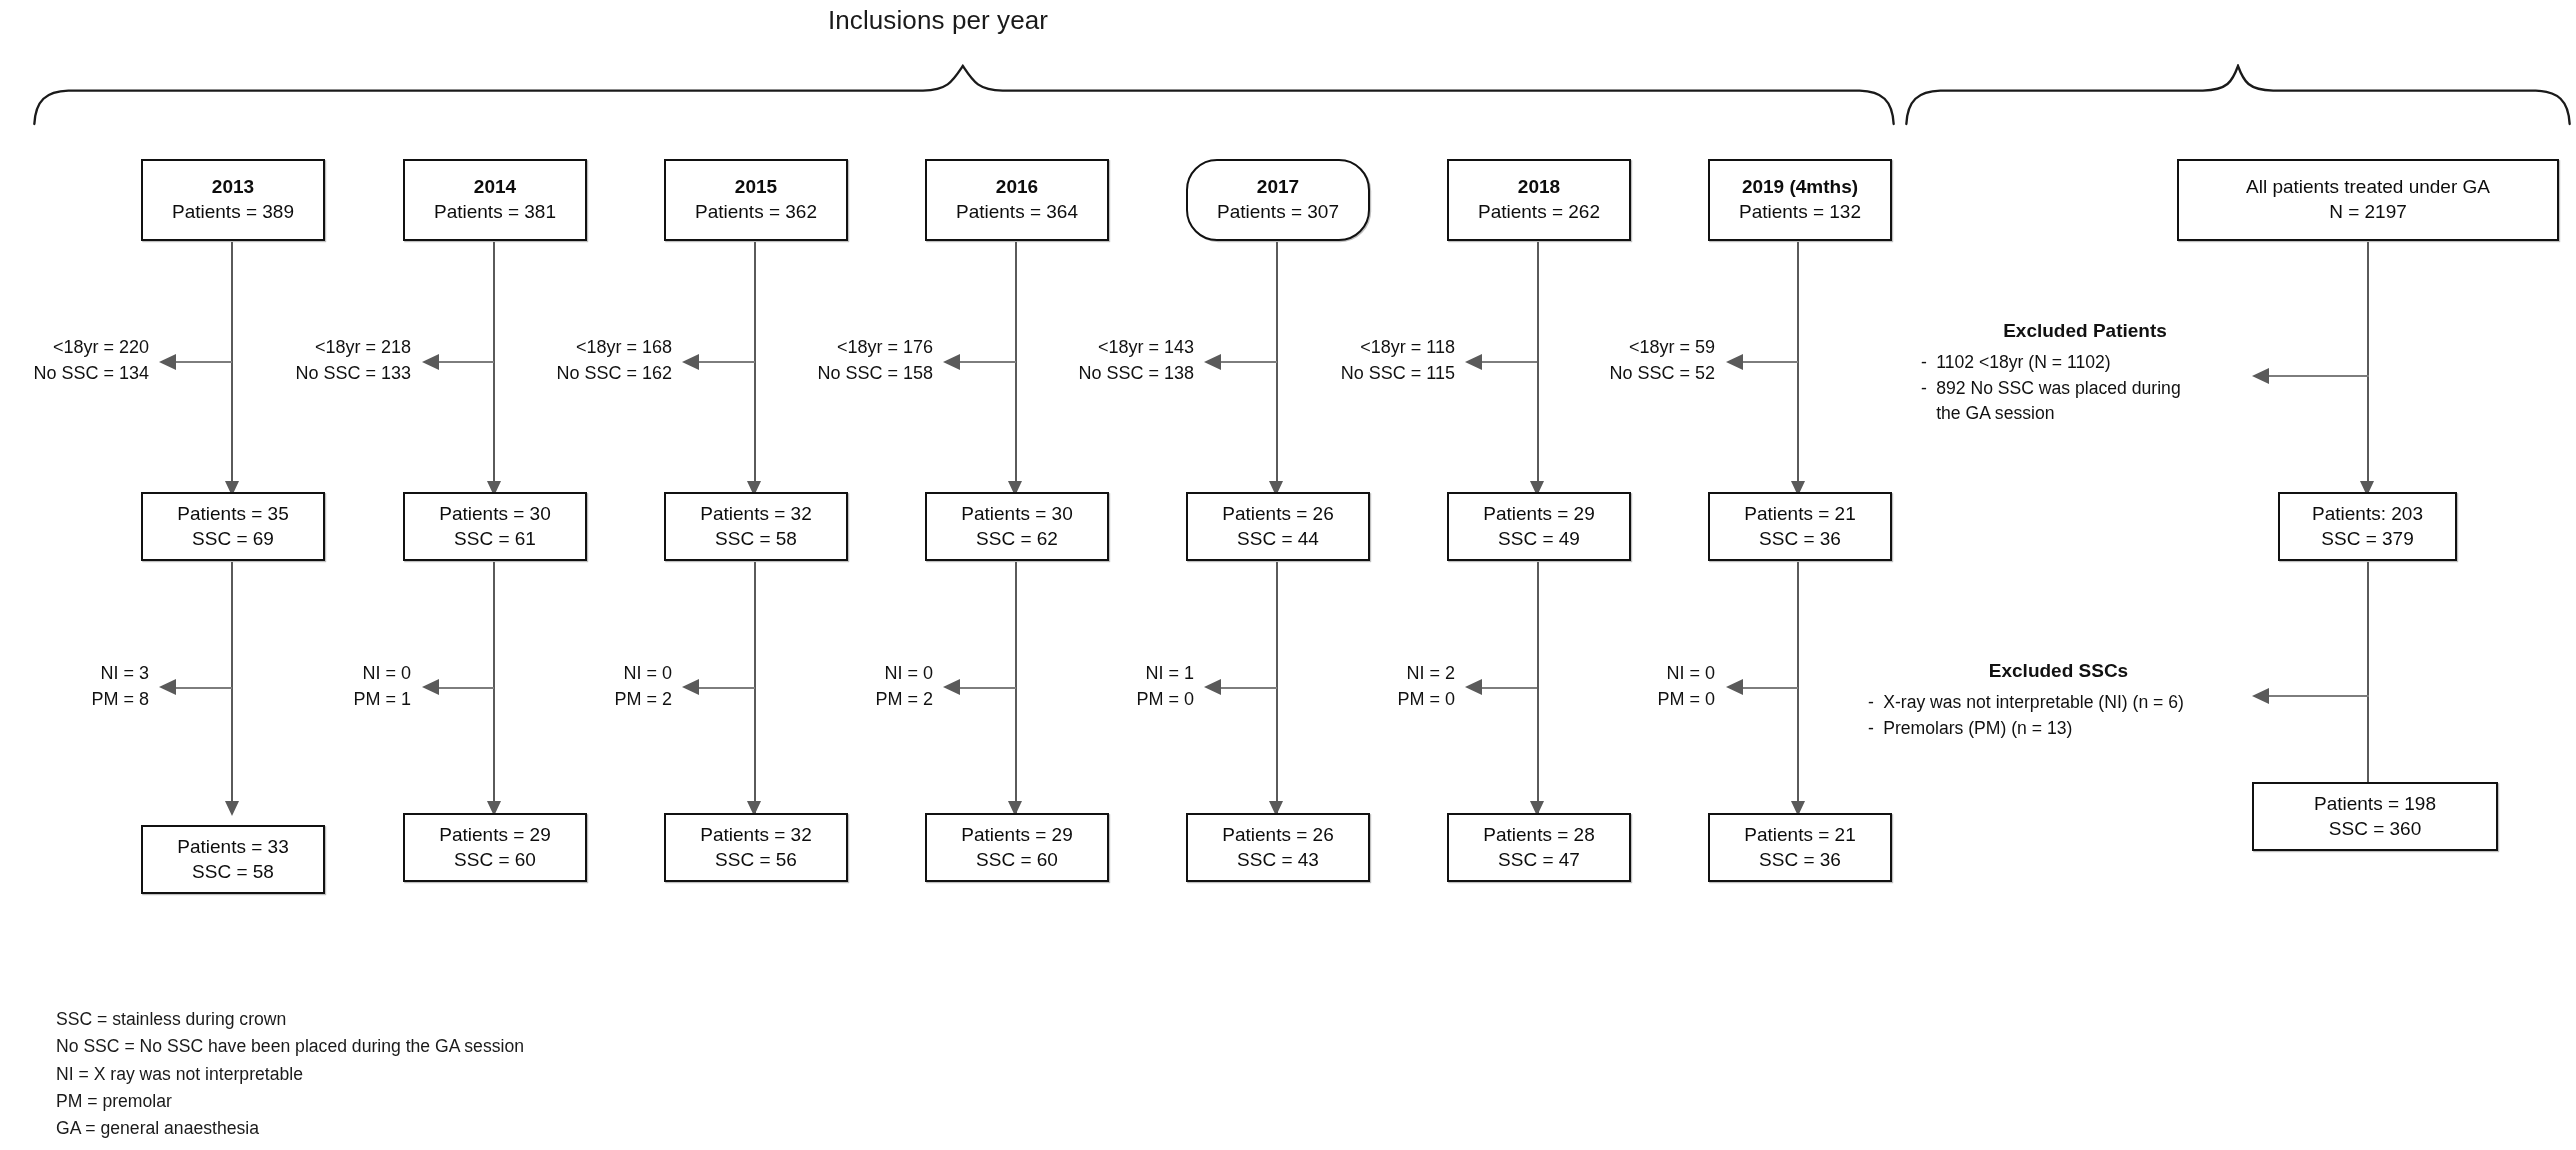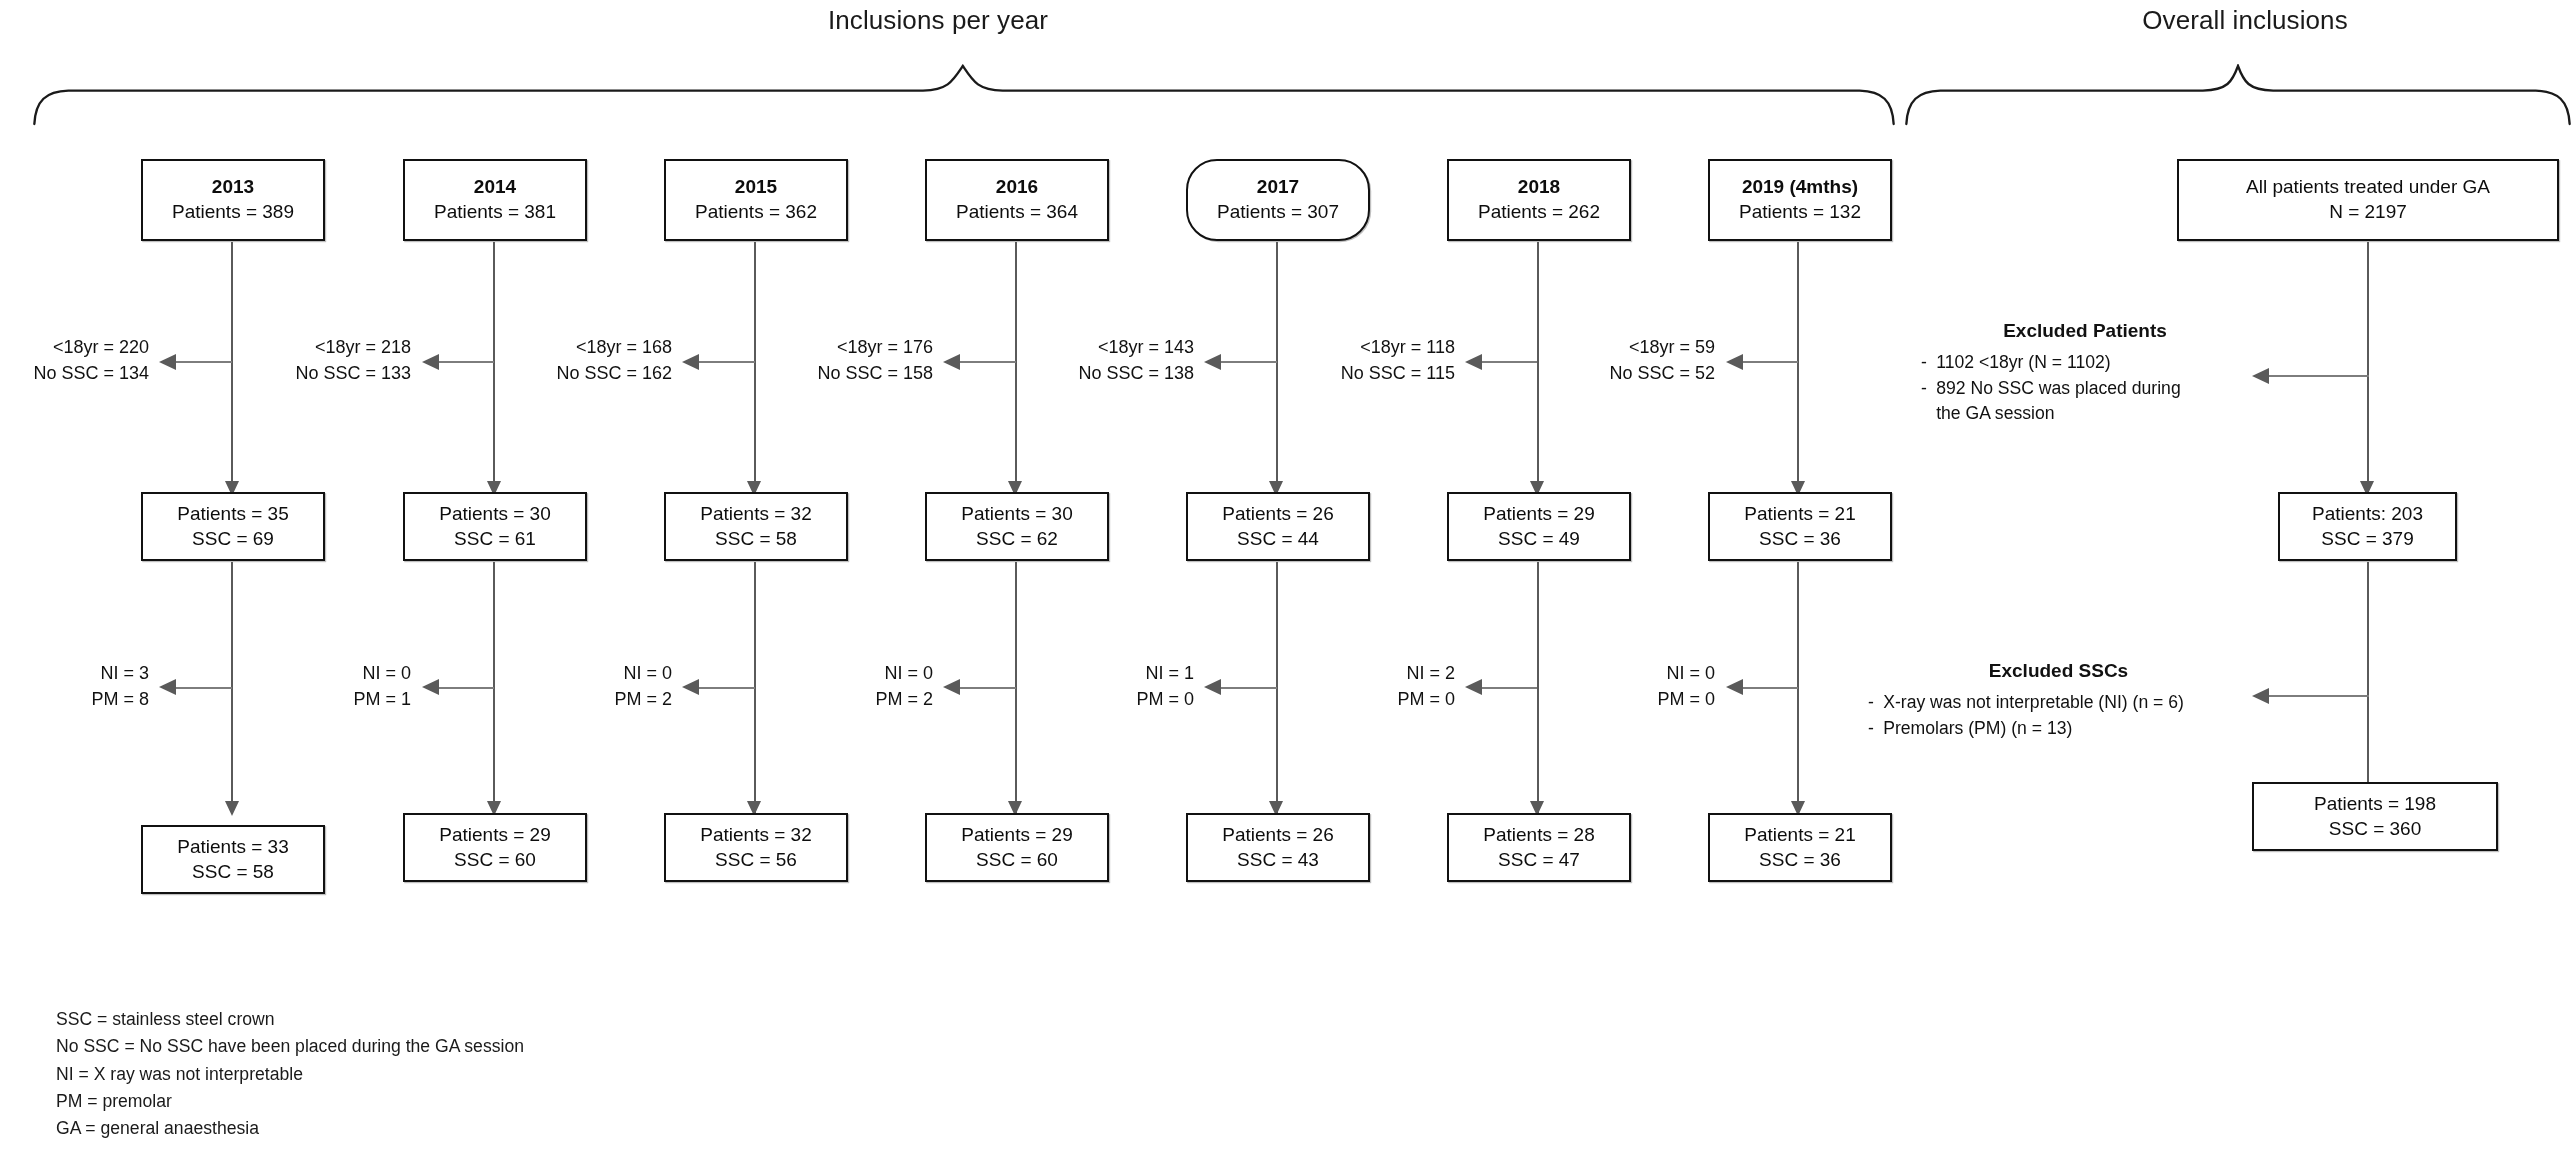--- a/index.html
+++ b/index.html
@@ -120,21 +120,20 @@
   }
   .conn-thin { background: #7d7d7d; }
 </style>
 </head>
 <body>
 
 <div id="canvas">
 
   <div class="abs section-title" style="left:733px; top:4.7px; width:410px;">Inclusions per year</div>
 
-  <div class="abs section-title" style="left:2040px; top:4.7px; width:410px;">Overall inclusions</div>
 
   <div class="abs" style="left:32px; top:64px;">
     <svg class="brace-svg" width="1864" height="62" viewBox="0 0 3180 105">
       <path d="M4,102 C6,62 24,46 62,45 L1520,45 C1562,44 1570,30 1588,3
                C1606,30 1614,44 1656,45 L3118,45 C3156,46 3174,62 3176,102" fill="none" stroke="#1a1a1a" stroke-width="4" stroke-linecap="round"></path>
     </svg>
   </div>
 
   <div class="abs" style="left:1904px; top:64px;">
     <svg class="brace-svg" width="668" height="62" viewBox="0 0 1140 105">
@@ -394,21 +393,21 @@
       </li>
     </ul>
   </div>
 
   <div class="abs fbox plain" style="left:2244px; top:782px; width:246px; height:69px;margin-left:8px;">
     <span class="l1">Patients = 198</span>
     <span class="l2">SSC =  360</span>
   </div>
 
   <div class="abs legend" style="left:56px; top:1006px; width:704px;">
-    <div>SSC  =  stainless steel crown</div>
+    <div>SSC  =  stainless during crown</div>
     <div>No SSC = No SSC have been placed during the GA session</div>
     <div>NI  =  X ray was not interpretable</div>
     <div>PM  =  premolar</div>
     <div>GA  =  general anaesthesia</div>
   </div>
 
 </div>
 
 
 </body></html>

